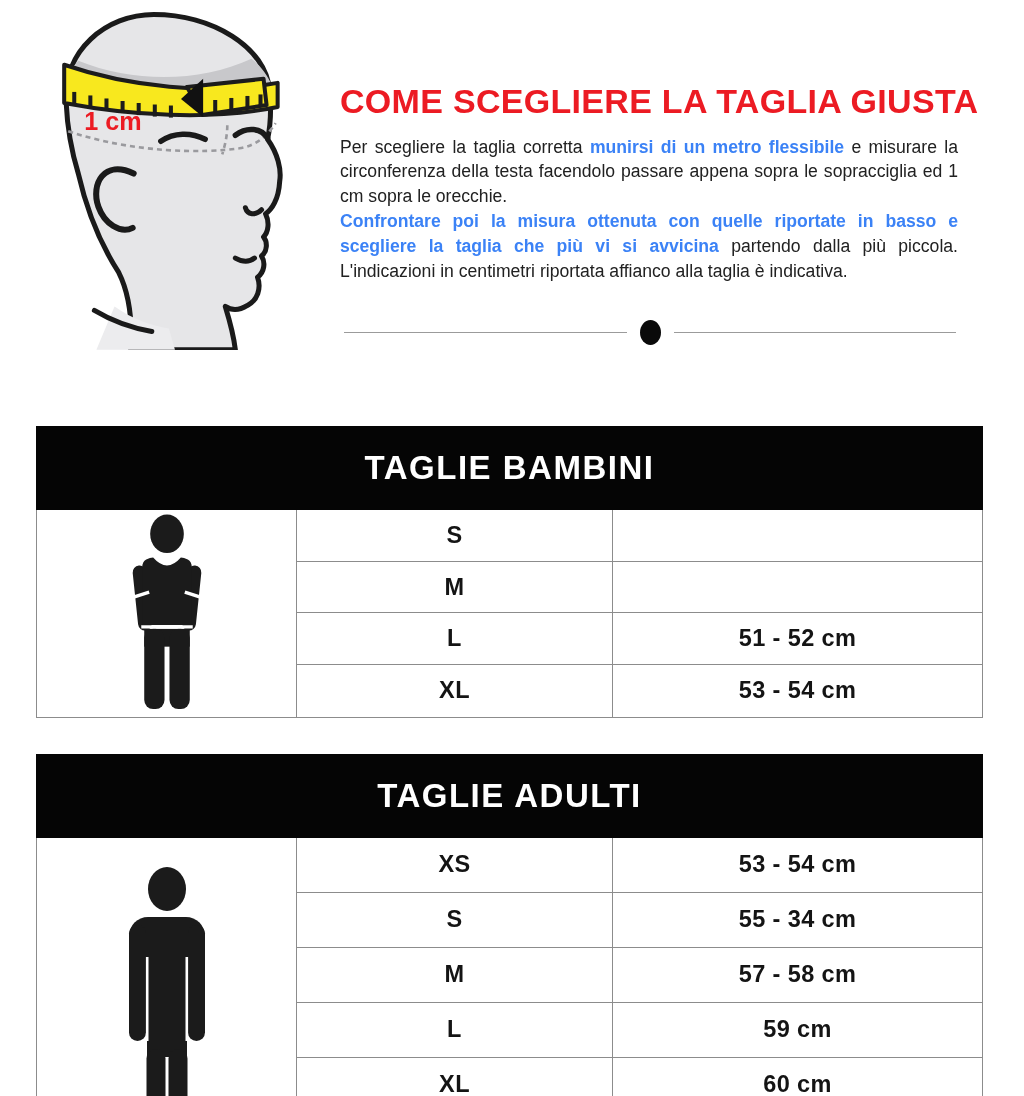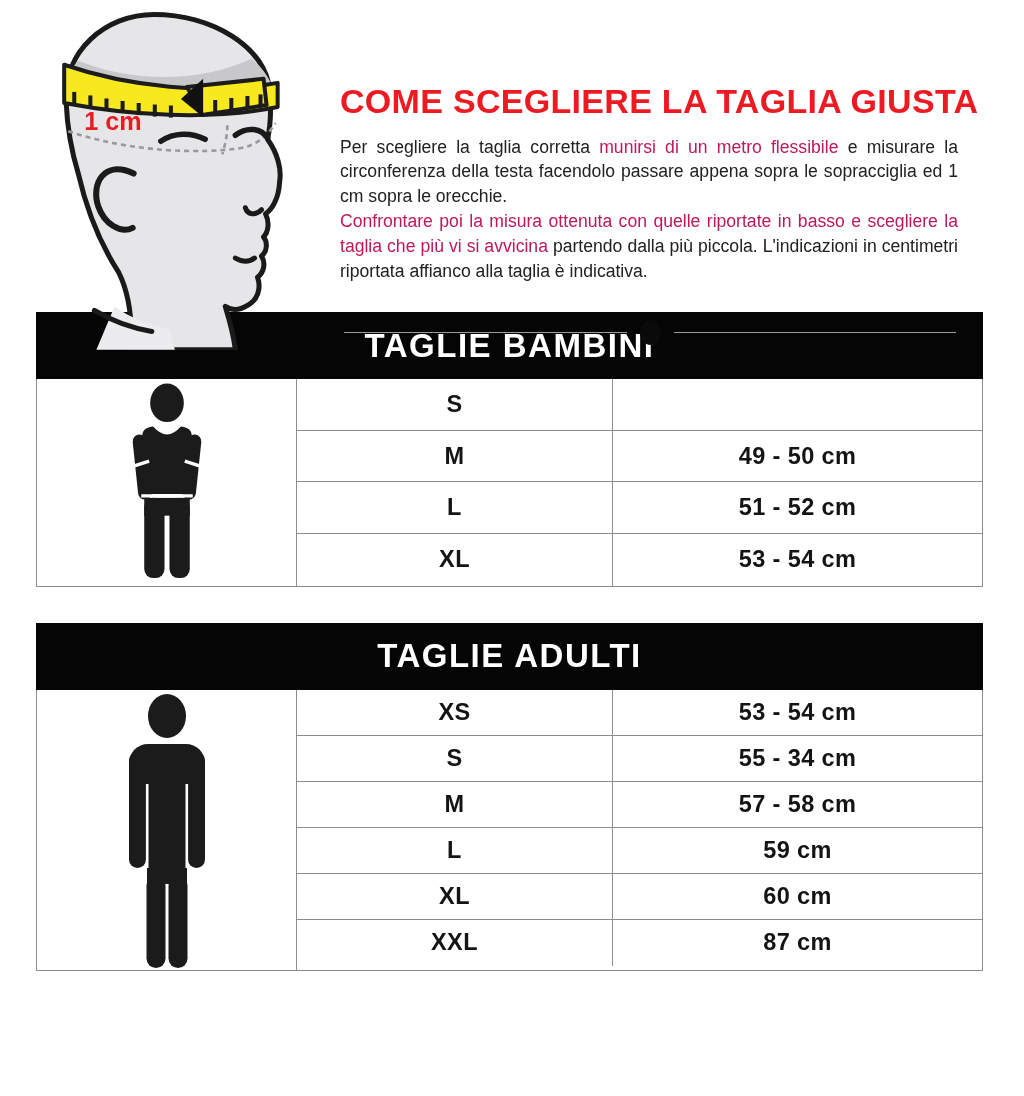--- a/index.html
+++ b/index.html
@@ -7,47 +7,47 @@
     --figure-black:#1B1B1B; --border-gray:#8C8C8C;
   }
   *{box-sizing:border-box;margin:0;padding:0}
   html,body{background:#fff}
   body{
     width:1024px;min-height:1096px;margin:0 auto;
     font-family:"Liberation Sans","DejaVu Sans",sans-serif;
     color:#1f1f1f;padding-bottom:21px;
   }
   
-  .top{position:relative;height:312px}
+  .top{position:relative;height:426px}
   .head-illo{position:absolute;left:38px;top:2px;width:292px;height:348px}
   .intro-text{position:absolute;left:340px;right:66px;top:84px}
   .intro-title{
     color:var(--accent-red,#EC1B23);font-size:34px;font-weight:bold;
     letter-spacing:.3px;line-height:1.05;margin-bottom:15px;white-space:nowrap;
   }
   .intro-par{font-size:17.6px;line-height:24.8px;text-align:justify;color:#212121}
-  .intro-par .b{font-weight:normal;color:#be185d}
+  .intro-par .b{font-weight:bold;color:#3b82f6}
   .divider{position:absolute;left:344px;right:68px;top:320px;display:flex;align-items:center}
   .divider .line{flex:1;height:1.5px;background:#9b9b9b}
   .divider .dot{width:21px;height:25px;border-radius:50%;background:#0a0a0a;margin:0 13px}
   
   .size-table{margin:0 41px 0 36px}
   .size-table.adulti{margin-top:36px}
   .tbl-header{
-    background:var(--table-header-bg,#050505);color:#fff;height:67px;
+    background:var(--table-header-bg,#050505);color:#fff;height:84px;
     display:flex;align-items:center;justify-content:center;
     font-size:33px;font-weight:bold;letter-spacing:1.5px;
   }
   .tbl-body{display:grid;grid-template-columns:260px 1fr;border:1px solid var(--border-gray,#8C8C8C);border-top:none}
   .icon-cell{border-right:1px solid var(--border-gray,#8C8C8C);display:flex;align-items:center;justify-content:center;background:#fff}
   .rows{display:block}
   .row{display:grid;grid-template-columns:316px 1fr;border-bottom:1px solid var(--border-gray,#8C8C8C)}
   .row:last-child{border-bottom:none}
   .size-table .row{height:51.7px}
-  .size-table.adulti .row{height:46px}
+  .size-table.adulti .row{height:55px}
   .cell{display:flex;align-items:center;justify-content:center;font-weight:bold;font-size:23.5px;letter-spacing:.4px;color:#141414}
   .cell.size{border-right:1px solid var(--border-gray,#8C8C8C)}
 </style>
 </head>
 <body>
 
 <div class="page">
 
   <section class="top">
 
@@ -136,21 +136,20 @@
             <line x1="19" y1="114" x2="71" y2="114"></line>
           </g>
         </svg>
       </div>
       <div class="rows">
           <div class="row">
             <div class="cell size">S</div>
           </div>
           <div class="row">
             <div class="cell size">M</div>
-            <div class="cell range">49 - 50 cm</div>
           </div>
           <div class="row">
             <div class="cell size">L</div>
             <div class="cell range">51 - 52 cm</div>
           </div>
           <div class="row">
             <div class="cell size">XL</div>
             <div class="cell range">53 - 54 cm</div>
           </div>
         </div>

